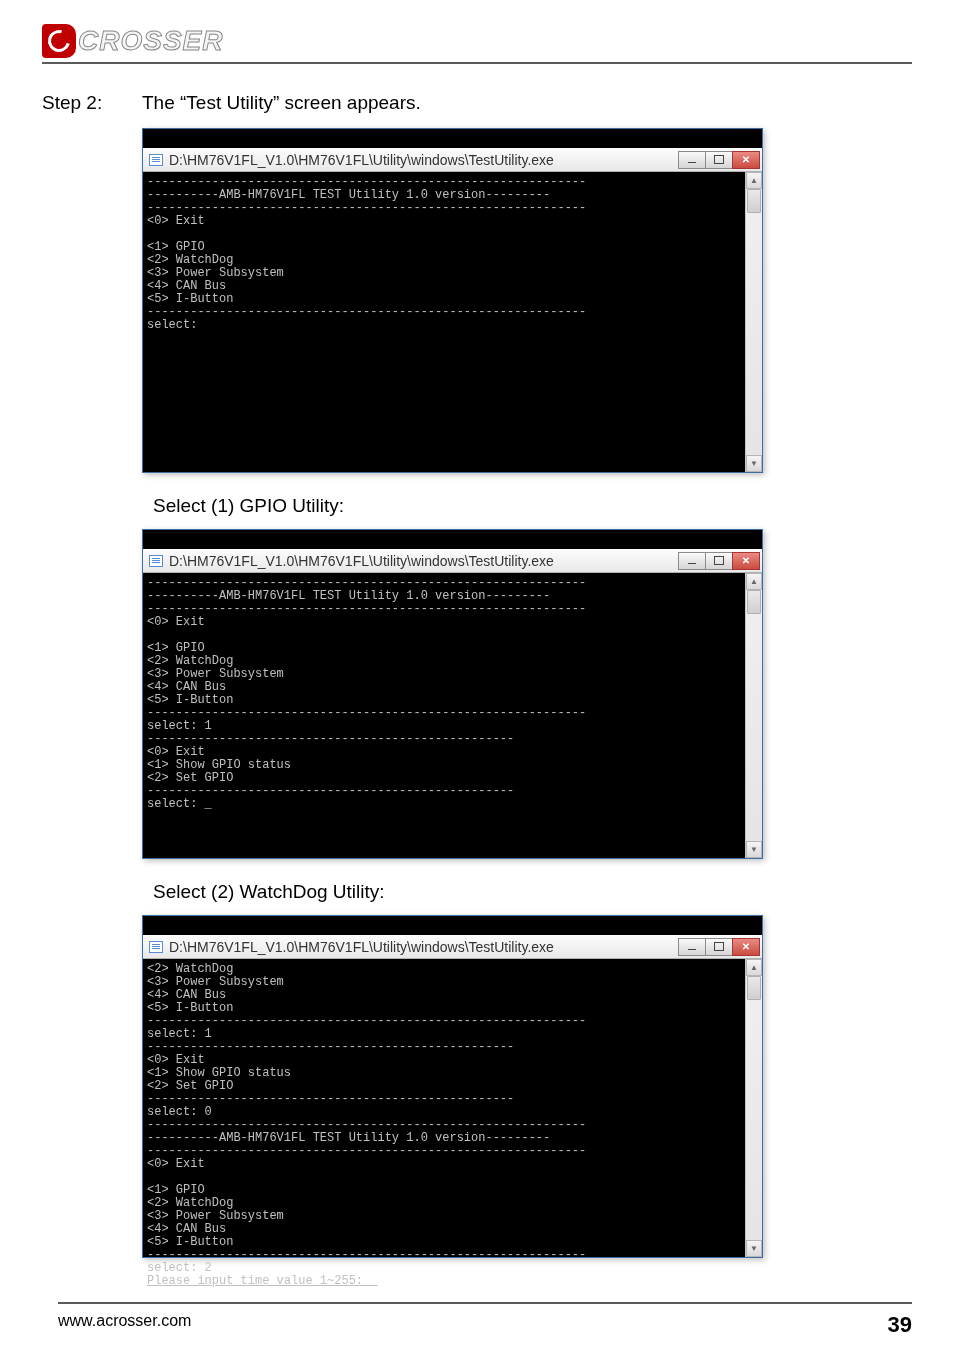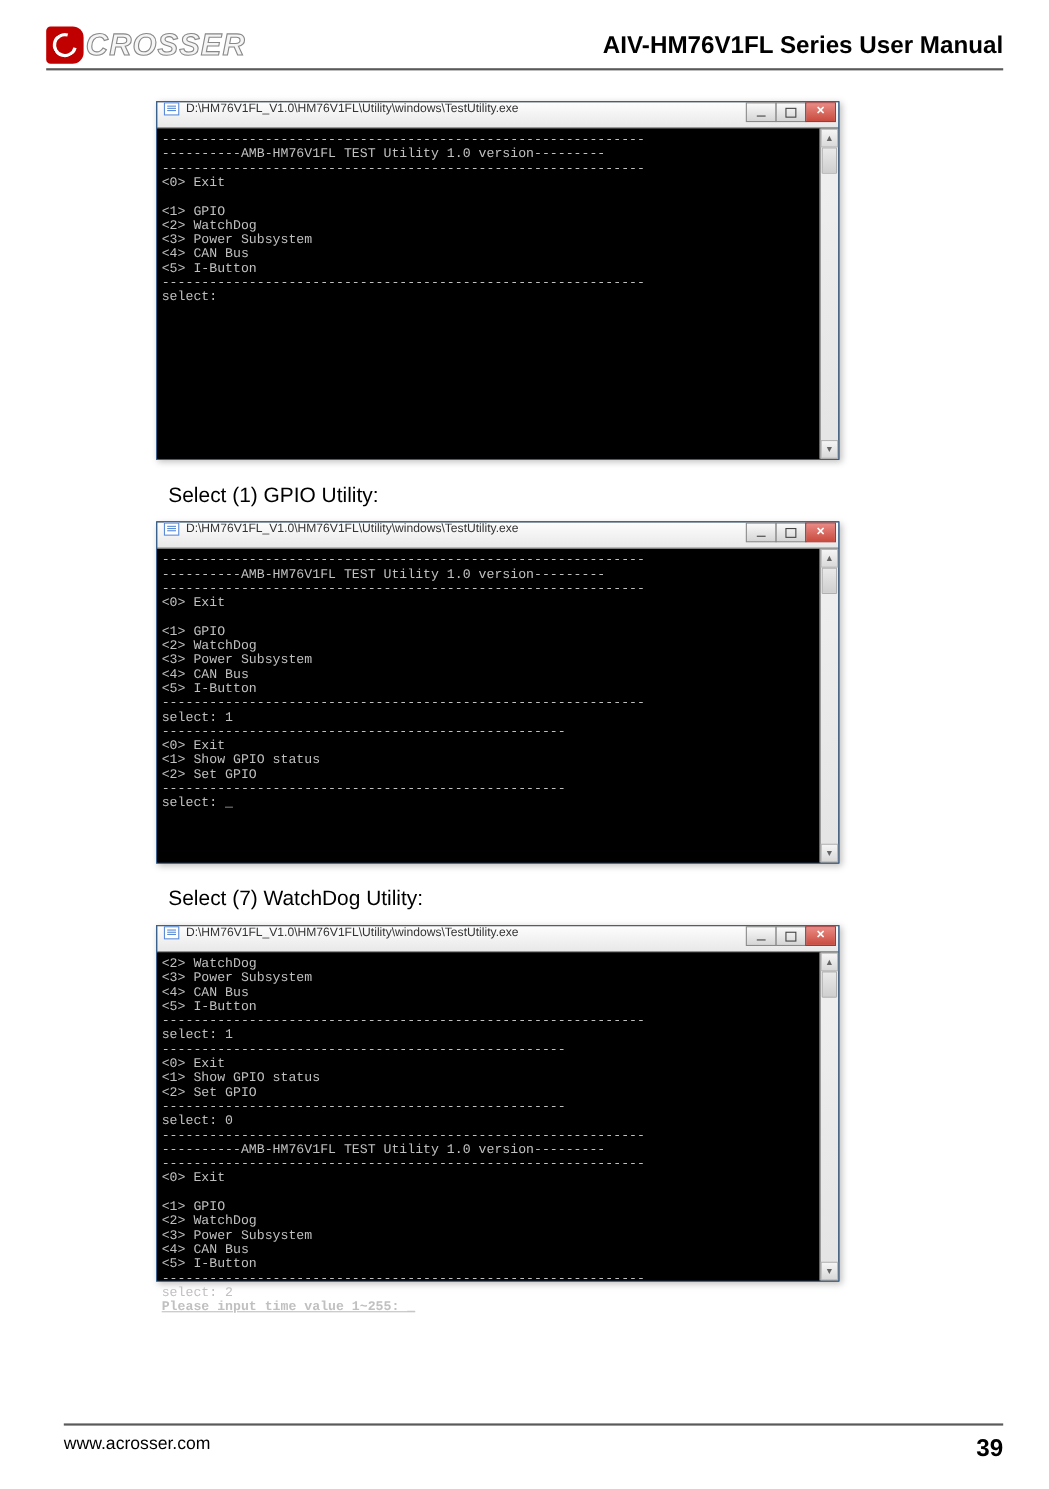--- a/index.html
+++ b/index.html
@@ -78,25 +78,26 @@
     margin-left: 100px;
     border: 1px solid #3b6ea5;
     box-shadow: 2px 2px 6px rgba(0,0,0,.25);
     background: #000;
   }
   .titlebar {
     height: 24px;
     background: linear-gradient(#fdfdfd,#e8e8e8);
     border-bottom: 1px solid #b0b0b0;
     display: flex;
-    align-items: flex-start;
+    align-items: center;
     padding: 0 2px 0 6px;
-    font-size: 11px;
+    font-size: 14px;
     color: #333;
     position: relative;
+    margin-top: 19px;
   }
   .tb-icon {
     width: 14px; height: 12px;
     background: #fff;
     border: 1px solid #5a8bd6;
     margin-right: 6px;
     position: relative;
   }
   .tb-icon::after{
     content:"";position:absolute;left:2px;top:4px;width:8px;height:1px;background:#5a8bd6;
@@ -128,21 +129,21 @@
   .console {
     flex: 1;
     padding: 4px 6px 6px 4px;
     font-family: "Courier New", monospace;
     font-size: 12px;
     line-height: 13px;
     color: #c0c0c0;
     white-space: pre;
     background: #000;
   }
-  .console .u { text-decoration: underline; font-weight: bold; }
+  .console .u { text-decoration: underline; }
   .scrollbar {
     width: 17px;
     background: linear-gradient(#f0f0f0,#e4e4e4);
     border-left: 1px solid #c5c5c5;
     position: relative;
     display:flex;flex-direction:column;justify-content:space-between;
   }
   .sb-btn{height:17px;background:linear-gradient(#f5f5f5,#d9d9d9);border:1px solid #b5b5b5;display:flex;align-items:center;justify-content:center;font-size:8px;color:#666;}
   .sb-track{flex:1;position:relative;}
   .sb-thumb{position:absolute;left:1px;right:1px;top:0;height:24px;background:linear-gradient(#e9e9e9,#cfcfcf);border:1px solid #b0b0b0;border-radius:1px;}
@@ -166,23 +167,26 @@
 </head>
 <body>
 
 <div class="page">
 
   <div class="header">
     <div class="logo">
       <div class="logo-mark"></div>
       <span class="logo-text">CROSSER</span>
     </div>
-    <div class="manual-title">AIV-HM76V1FL Series User Manual</div>
-  </div>
-
+  </div>
+
+  <div class="step-row">
+    <div class="step-label">Step 2:</div>
+    <div>The “Test Utility” screen appears.</div>
+  </div>
 
   <div class="win">
     <div class="titlebar">
       <span class="tb-icon"></span>
       <span class="tb-title">D:\HM76V1FL_V1.0\HM76V1FL\Utility\windows\TestUtility.exe</span>
       <span class="tb-btns">
         <span class="tb-btn min"></span>
         <span class="tb-btn max"></span>
         <span class="tb-btn close"></span>
       </span>
@@ -256,21 +260,21 @@
       <div class="scrollbar">
         <div class="sb-btn">▲</div>
         <div class="sb-track">
             <div class="sb-thumb"></div>
           </div>
         <div class="sb-btn">▼</div>
       </div>
     </div>
   </div>
 
-  <div class="caption">Select (7) WatchDog Utility:</div>
+  <div class="caption">Select (2) WatchDog Utility:</div>
 
   <div class="win">
     <div class="titlebar">
       <span class="tb-icon"></span>
       <span class="tb-title">D:\HM76V1FL_V1.0\HM76V1FL\Utility\windows\TestUtility.exe</span>
       <span class="tb-btns">
         <span class="tb-btn min"></span>
         <span class="tb-btn max"></span>
         <span class="tb-btn close"></span>
       </span>

